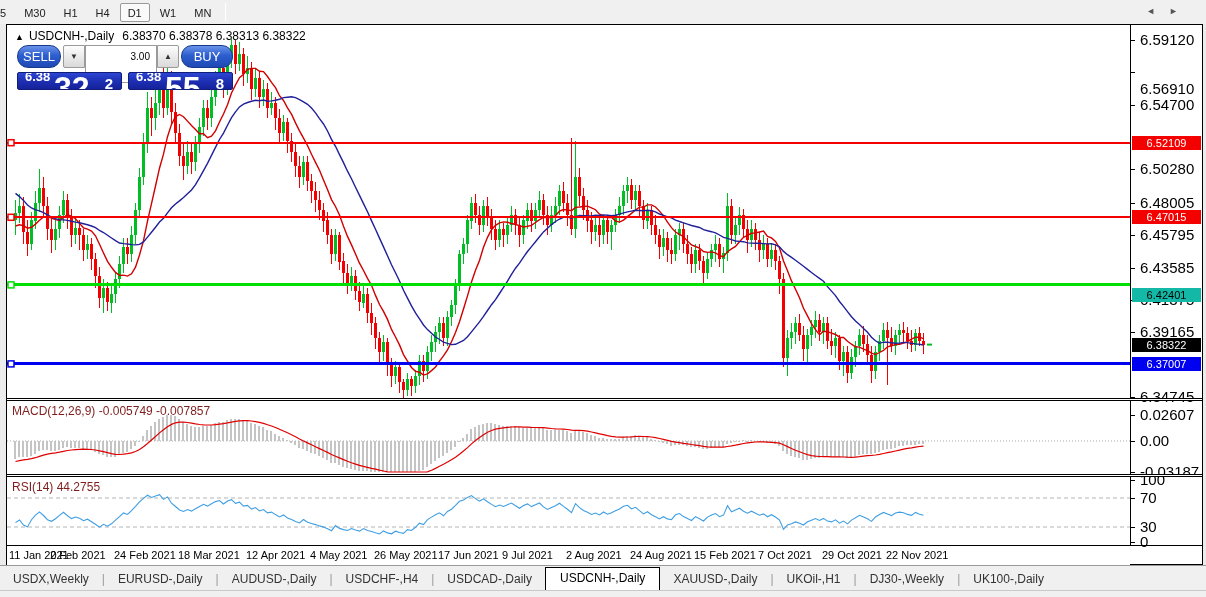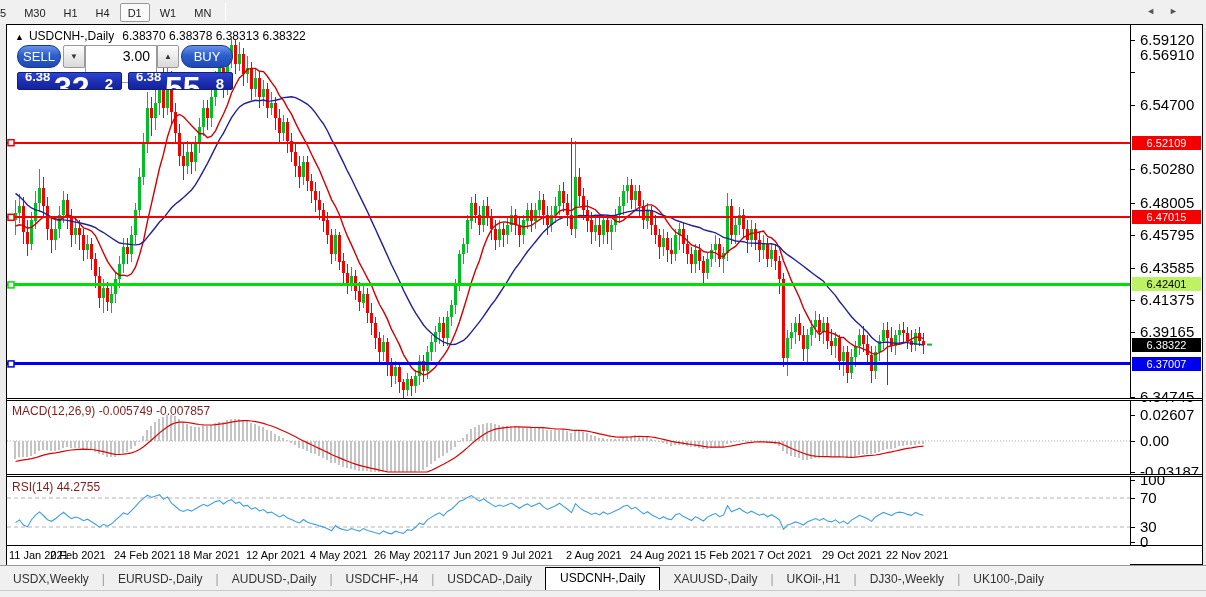--- a/index.html
+++ b/index.html
@@ -48,21 +48,21 @@
   .tp-btn { position:absolute; top:0; height:23px; color:#fff; font-size:13px; text-align:center;
             line-height:22px; background:linear-gradient(#6a93e8,#2d5ecf 45%,#1f49b4);
             border:1px solid #173a8c; border-radius:11px; cursor:default; }
   #sell-btn { left:0; width:44px; }
   #buy-btn  { left:164px; width:52px; }
   .spin-btn { position:absolute; top:0; width:22px; height:23px; background:linear-gradient(#fdfdfd,#d9d9d9);
               border:1px solid #9a9a9a; font-size:8px; color:#333; text-align:center; line-height:21px; }
   #spin-down { left:46px; border-radius:2px 0 0 2px; }
   #spin-up   { left:140px; border-radius:0 2px 2px 0; }
   #vol-field { position:absolute; left:68px; top:0; width:72px; height:38px; background:#fff;
-               border:1px solid #9a9a9a; font-size:14px; color:#000; text-align:right;
+               border:1px solid #9a9a9a; font-size:10px; color:#000; text-align:right;
                line-height:21px; padding-right:6px; }
   .tp-big { position:absolute; top:27px; width:105px; height:18px; color:#fff;
             background:linear-gradient(#2c45d2,#1b2cae 60%,#15229a); border:1px solid #101d7a;
             border-radius:2px; overflow:hidden; }
   #sell-big { left:0; } #buy-big { left:111px; }
   .tp-big .pfx { position:absolute; left:7px; bottom:5px; font-size:13px; font-weight:bold; }
   .tp-big .big { position:absolute; left:36px; top:-3px; font-size:32px; font-weight:bold; }
   .tp-big .sup { position:absolute; right:8px; top:2px; font-size:15px; font-weight:bold; }
 
   
@@ -835,21 +835,21 @@
       <span>MACD(12,26,9)</span>&nbsp;<span>-0.005749</span>&nbsp;<span>-0.007857</span>
     </div>
     <div class="panel-label" style="left:5px; top:455px;">
       <span>RSI(14)</span>&nbsp;<span>44.2755</span>
     </div>
 
     <div id="axis-col">
         <div class="tick-dash" style="top: 15px;"></div>
         <div class="tick" style="top: 9px;">6.59120</div>
         <div class="tick-dash" style="top: 47px;"></div>
-        <div class="tick" style="top: 24px;">6.56910</div>
+        <div class="tick" style="top: 58px;">6.56910</div>
         <div class="tick-dash" style="top: 80px;"></div>
         <div class="tick" style="top: 74px;">6.54700</div>
         <div class="tick-dash" style="top: 144px;"></div>
         <div class="tick" style="top: 138px;">6.50280</div>
         <div class="tick-dash" style="top: 178px;"></div>
         <div class="tick" style="top: 172px;">6.48005</div>
         <div class="tick-dash" style="top: 210px;"></div>
         <div class="tick" style="top: 204px;">6.45795</div>
         <div class="tick-dash" style="top: 243px;"></div>
         <div class="tick" style="top: 237px;">6.43585</div>
@@ -868,21 +868,21 @@
         <div class="tick-dash" style="top: 455px;"></div>
         <div class="tick" style="top: 449px;">100</div>
         <div class="tick-dash" style="top: 473px;"></div>
         <div class="tick" style="top: 467px;">70</div>
         <div class="tick-dash" style="top: 502px;"></div>
         <div class="tick" style="top: 496px;">30</div>
         <div class="tick-dash" style="top: 517px;"></div>
         <div class="tick" style="top: 511px;">0</div>
         <div class="badge" style="top: 111px; background: rgb(244, 0, 0); color: rgb(255, 255, 255);">6.52109</div>
         <div class="badge" style="top: 185px; background: rgb(244, 0, 0); color: rgb(255, 255, 255);">6.47015</div>
-        <div class="badge" style="top: 252px; background: #bef264; color: rgb(0, 0, 0);">6.42401</div>
+        <div class="badge" style="top: 263px; background: #14b8a6; color: rgb(0, 0, 0);">6.42401</div>
         <div class="badge" style="top: 332px; background: rgb(0, 0, 240); color: rgb(255, 255, 255);">6.37007</div>
         <div class="badge" style="top: 313px; background: rgb(0, 0, 0); color: rgb(255, 255, 255);">6.38322</div>
       </div>
 
     <div id="date-row">
         <div class="date-label" style="left: 2px;">11 Jan 2021</div>
         <div class="date-label" style="left: 43px;">2 Feb 2021</div>
         <div class="date-label" style="left: 107px;">24 Feb 2021</div>
         <div class="date-label" style="left: 171px;">18 Mar 2021</div>
         <div class="date-label" style="left: 239px;">12 Apr 2021</div>

